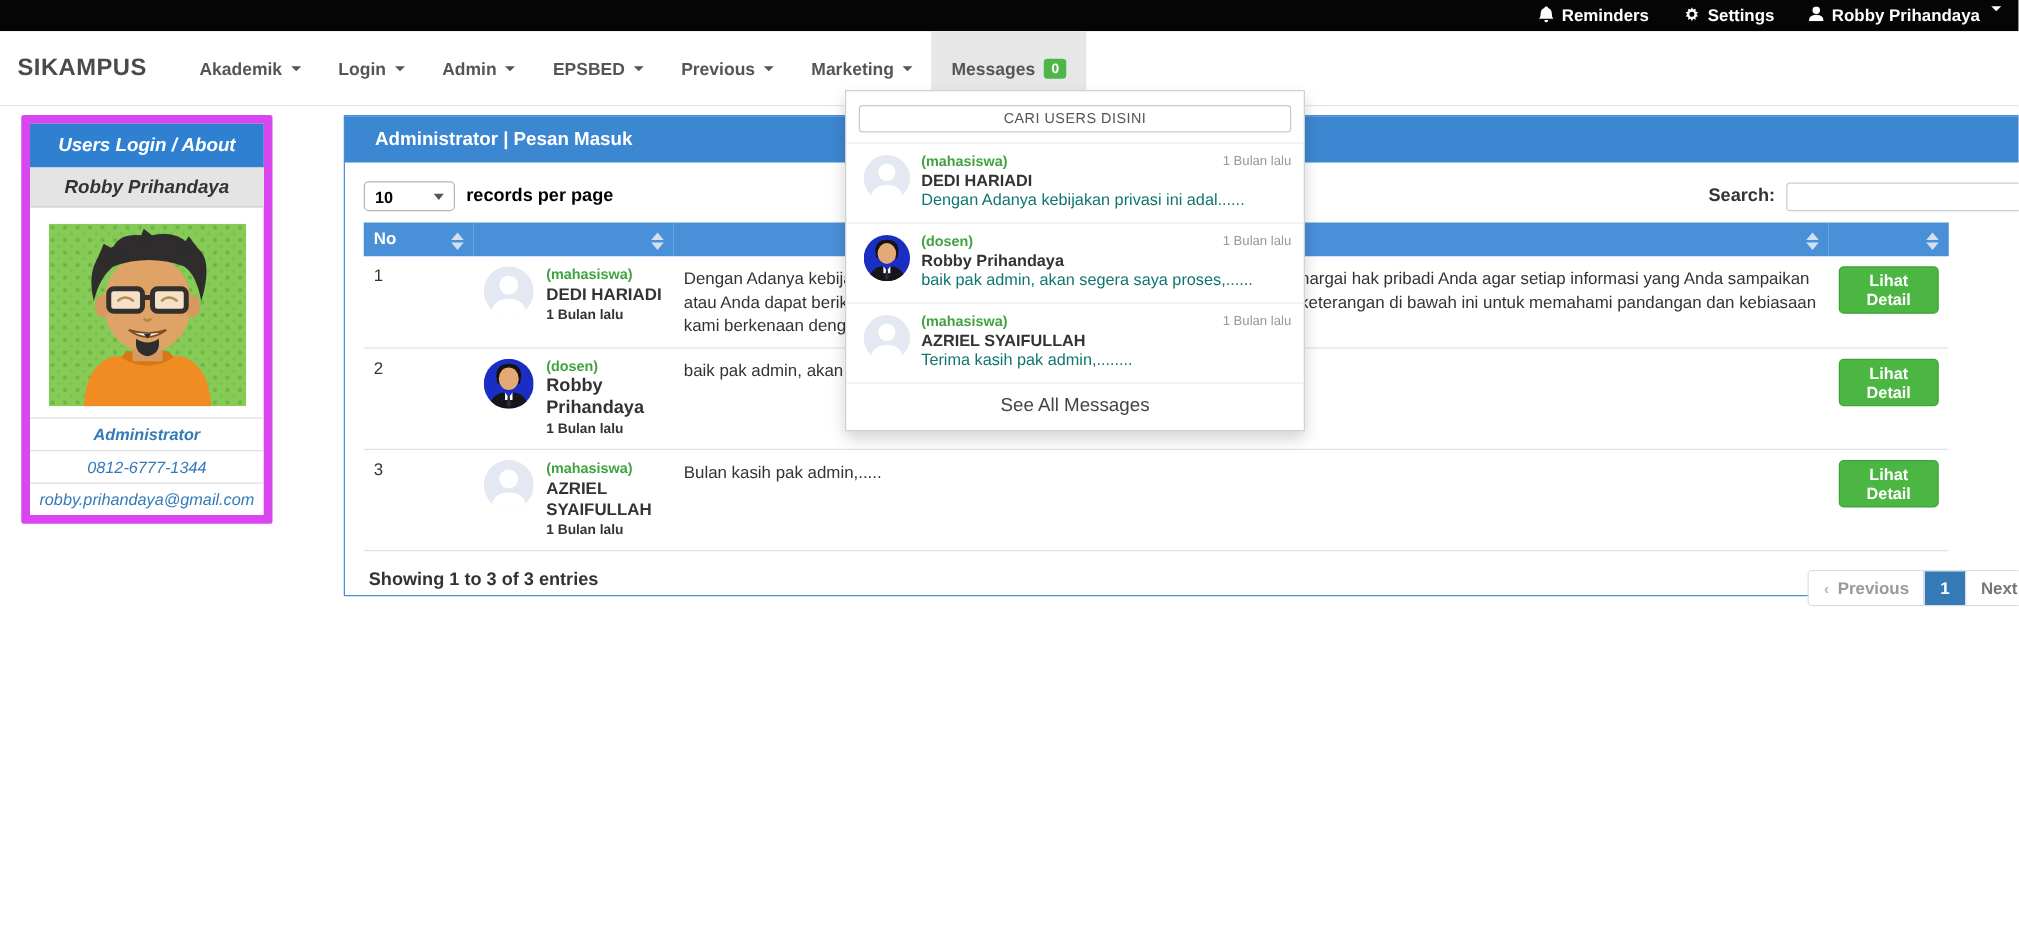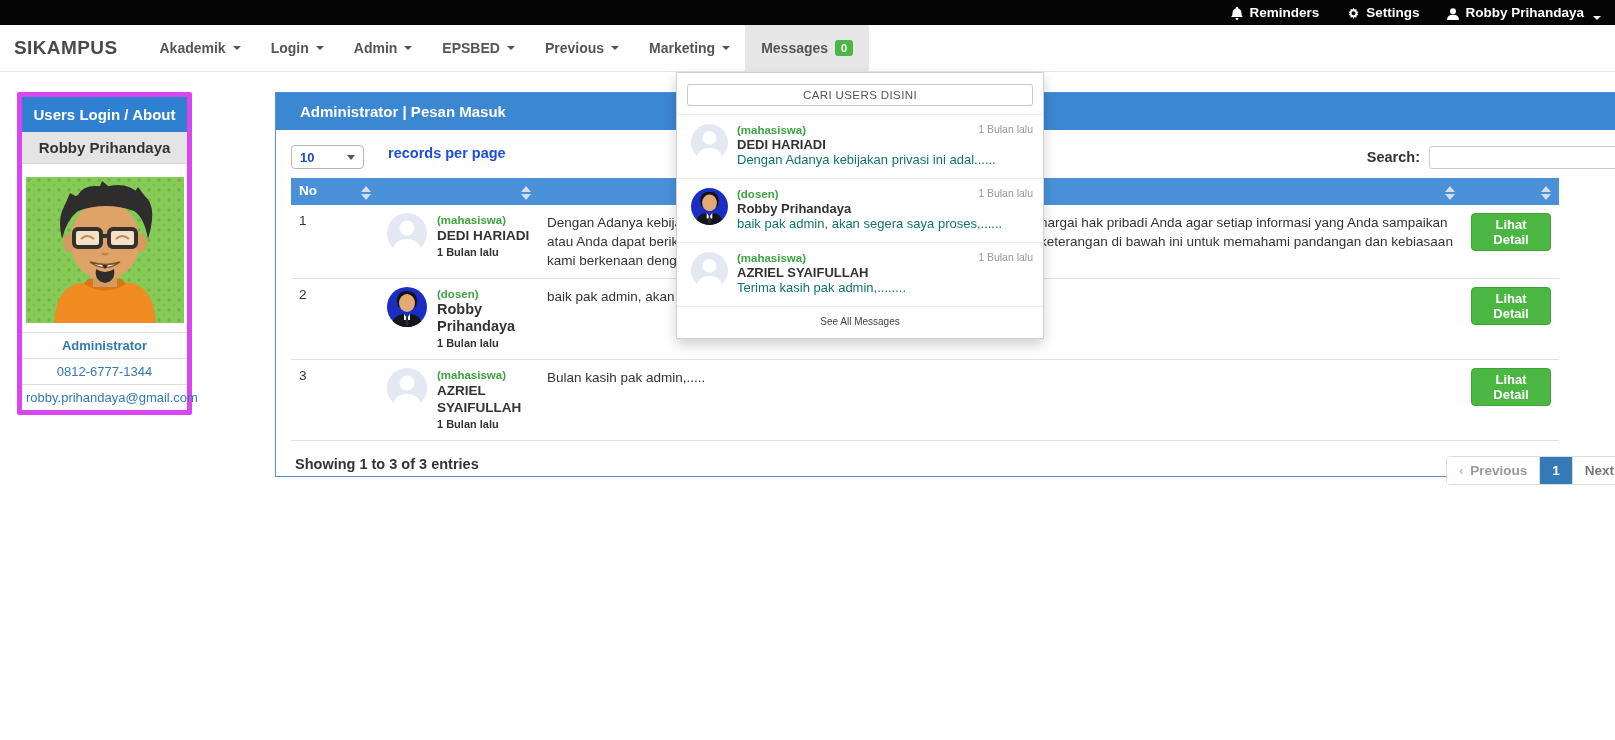--- a/index.html
+++ b/index.html
@@ -7,27 +7,27 @@
   .page {
     position: relative; width: 1615px; height: 740px; overflow: hidden;
     background: #fff; font-family: "Liberation Sans", sans-serif; color:#333;
   }
 
   
   .topbar {
     position:absolute; top:0; left:0; width:1615px; height:25px; background:#050505;
     display:flex; justify-content:flex-end; align-items:center; gap:28px; padding-right:14px;
   }
-  .topbar-item { display:flex; align-items:flex-end; gap:6px; color:#fff; font-size:13.5px; font-weight:bold; cursor:pointer; }
+  .topbar-item { display:flex; align-items:flex-start; gap:6px; color:#fff; font-size:13.5px; font-weight:bold; cursor:pointer; }
   .topbar-item svg { display:block; }
   .caret-down { width:0; height:0; border-left:4px solid transparent; border-right:4px solid transparent; border-top:4px solid #fff; margin-left:3px; }
 
   
   .navbar {
-    position:absolute; top:25px; left:0; width:1615px; height:47px; background:#ffffff;
+    position:absolute; top:25px; left:0; width:1615px; height:60px; background:#ffffff;
     border-bottom:1px solid #e7e7e7; display:flex; align-items:stretch;
   }
   .brand { align-self:center; font-size:19px; font-weight:bold; color:#4a4a4a; letter-spacing:.4px; margin:0 27px 0 14px; }
   .nav-item { display:flex; align-items:center; gap:7px; padding:0 15px; font-size:14px; font-weight:600; color:#555; cursor:pointer; }
   .nav-caret { width:0; height:0; border-left:4px solid transparent; border-right:4px solid transparent; border-top:4px solid #555; }
   .nav-messages { background:#e7e7e7; padding:0 16px; }
   .nav-badge { background:#4cb748; color:#fff; font-size:11px; font-weight:bold; padding:2px 6px; border-radius:3px; }
 
   
   .msg-dropdown {
@@ -40,37 +40,37 @@
     font-size:11.5px; color:#555; text-align:left; letter-spacing:.4px; outline:none;
   }
   .msg-search::placeholder { color:#555; text-align:center; letter-spacing:.4px; }
   .msg-item { position:relative; display:flex; gap:9px; padding:9px 10px 11px 14px; border-top:1px solid #ededed; cursor:pointer; }
   .msg-avatar { width:37px; height:37px; border-radius:50%; overflow:hidden; flex:0 0 37px; }
   .msg-avatar svg { display:block; }
   .msg-role { color:#3fa33f; font-weight:bold; font-size:11.5px; line-height:13px; }
   .msg-name { color:#333; font-weight:bold; font-size:13px; line-height:15px; }
   .msg-preview { color:#0f766e; font-size:13px; line-height:15px; }
   .msg-time { position:absolute; top:8px; right:10px; color:#979797; font-size:10.5px; }
-  .msg-footer { border-top:1px solid #ededed; text-align:center; padding:9px 0 11px 0; font-size:10px; color:#444; cursor:pointer; }
-
-  
-  .sidebar { position:absolute; left:17px; top:92px; width:175px; background:#fff; border:5px solid #d946ef; border-radius:2px; }
+  .msg-footer { border-top:1px solid #ededed; text-align:center; padding:9px 0 11px 0; font-size:15px; color:#444; cursor:pointer; }
+
+  
+  .sidebar { position:absolute; left:17px; top:92px; width:201px; background:#fff; border:7px solid #d946ef; border-radius:2px;font-style:italic; }
   .sb-header { background:#2f80d0; color:#fff; text-align:center; font-weight:bold; font-size:15px; padding:9px 0; }
   .sb-name { background:#e4e4e4; color:#333; text-align:center; font-weight:bold; font-size:15px; padding:7px 0; border-bottom:1px solid #d4d4d4; }
   .sb-avatar-wrap { display:flex; justify-content:center; padding:13px 0 9px 0; border-bottom:1px solid #ddd; }
   .sb-row { text-align:center; padding:5px 4px; border-bottom:1px solid #ddd; color:#337ab7; font-size:13px; cursor:pointer; }
   .sb-row:last-child { border-bottom:none; }
   .sb-role { font-weight:bold; }
 
   
   .main { position:absolute; left:275px; top:92px; width:1395px; height:385px; background:#fff; border:1px solid #4a90d9; }
   .main-header { background:#3c87d2; color:#fff; font-weight:bold; font-size:15px; padding:10px 24px; }
   .main-body { padding:15px; }
   .controls { display:flex; justify-content:space-between; align-items:center; }
-  .length { display:flex; gap:24px; font-weight:bold; font-size:14.5px; color:#1d4ed8; }
+  .length { display:flex; align-items:center; gap:9px; font-weight:bold; font-size:14.5px; color:#000000; }
   .length-select { width:73px; height:24px; border:1px solid #b6b6b6; border-radius:4px; background:#fff;
     display:flex; align-items:center; justify-content:space-between; padding:0 8px; font-size:13px; font-weight:bold; cursor:pointer; }
   .select-caret { width:0; height:0; border-left:4px solid transparent; border-right:4px solid transparent; border-top:5px solid #555; }
   .searchbar { display:flex; align-items:center; gap:9px; font-weight:bold; font-size:14.5px; color:#333; margin-right:23px; }
   .search-input { width:202px; height:23px; border:1px solid #ccc; border-radius:3px; outline:none; padding:0 6px; font-family:"Liberation Sans",sans-serif; font-size:13px; }
 
   
   table.dt { border-collapse:collapse; table-layout:fixed; width:1268px; margin-top:9px; }
   .dt thead th { background:#4a90d9; color:#fff; font-size:13.5px; font-weight:bold; text-align:left; padding:5px 8px; height:25px; }
   .sort-icon { float:right; display:flex; flex-direction:column; gap:2px; margin-top:3px; }

